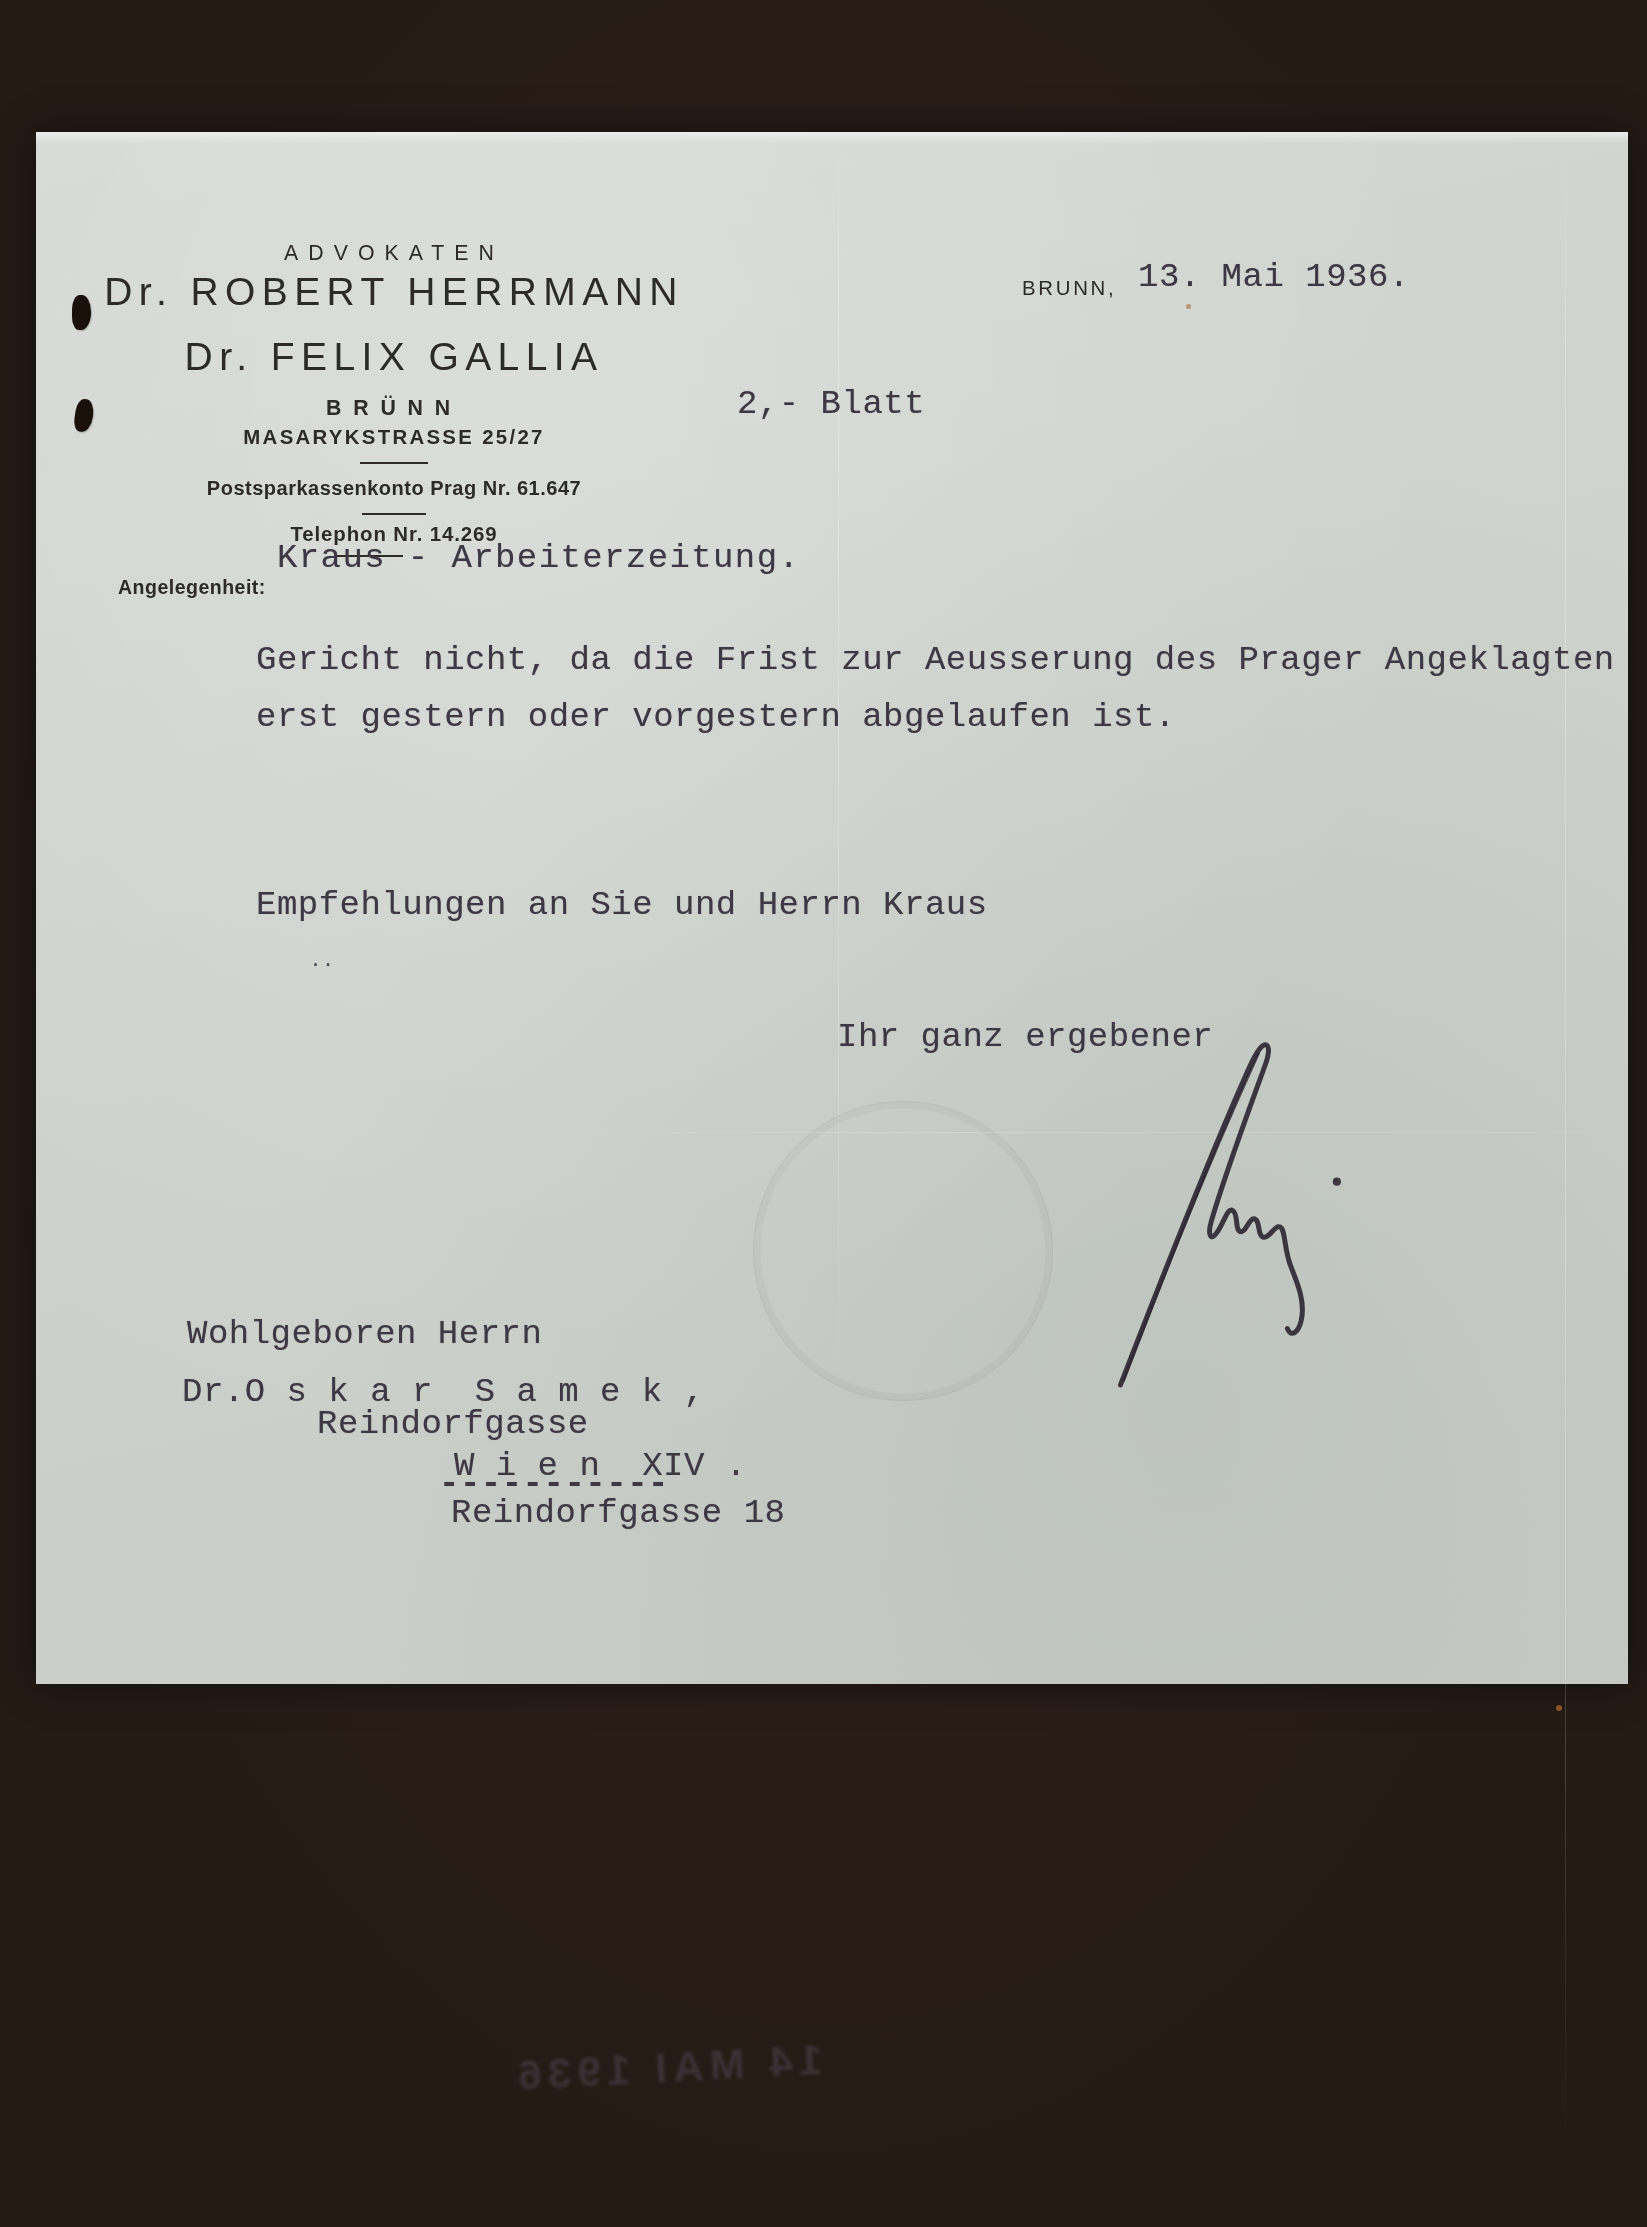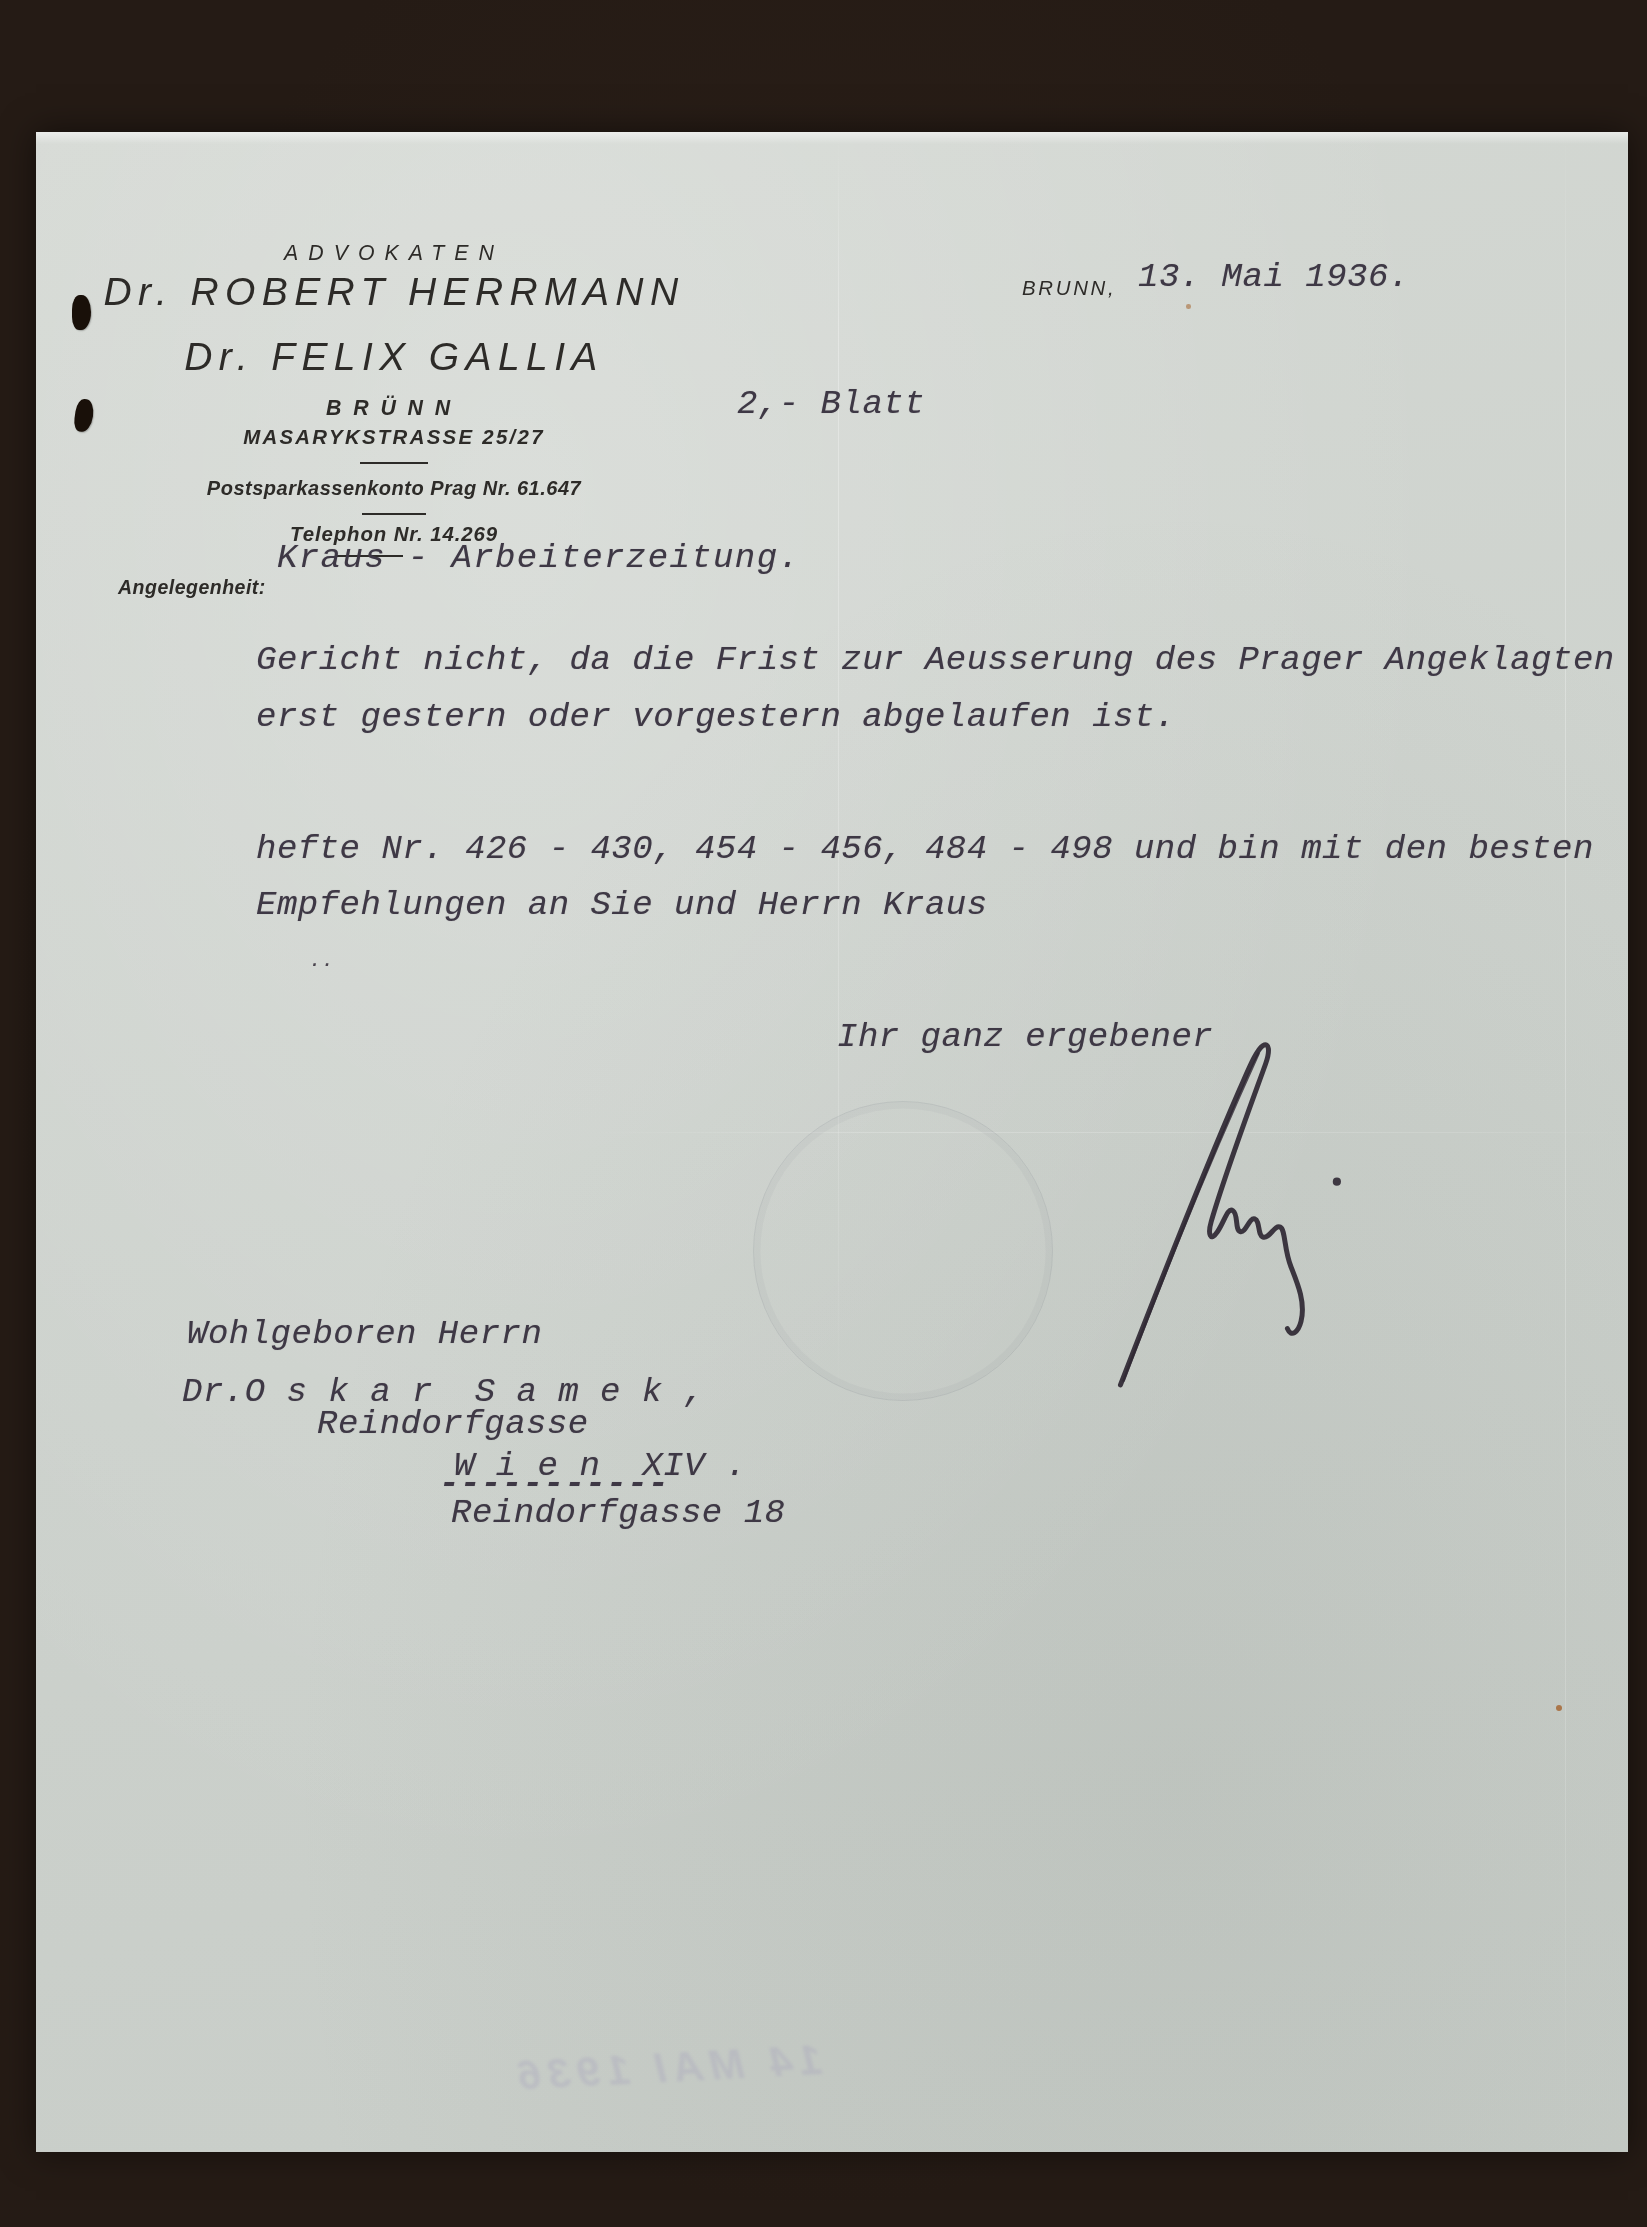--- a/index.html
+++ b/index.html
@@ -13,27 +13,26 @@
   *{margin:0;padding:0;box-sizing:border-box;}
   html,body{width:1647px;height:2227px;overflow:hidden;}
   body{
     background:
       radial-gradient(ellipse at 50% 45%, rgba(70,50,38,0.25), transparent 70%),
       var(--bg);
     font-family:"Liberation Sans", sans-serif;
     position:relative;
   }
   .page{
-    position:absolute;left:36px;top:132px;width:1592px;height:2020px;
+    position:absolute;left:36px;top:132px;width:1592px;height:1552px;
     background:
       radial-gradient(ellipse at 30% 18%, rgba(255,255,255,0.20), transparent 60%),
       radial-gradient(ellipse at 72% 82%, rgba(118,128,120,0.14), transparent 55%),
       linear-gradient(168deg,#d4d8d3 0%, #ccd1cc 55%, #c8cdc8 100%);
     box-shadow:0 0 32px rgba(0,0,0,0.5);
-    font-style:italic;
   }
   .page::before{
     content:"";position:absolute;left:0;top:0;right:0;height:11.8px;
     background:linear-gradient(to bottom, rgba(255,255,255,0.5), rgba(255,255,255,0));
   }
   .abs{position:absolute;line-height:1;white-space:pre;}
   
   .print{font-family:"Liberation Sans",sans-serif;color:var(--ink-print);}
   
   .tw{
@@ -109,21 +108,20 @@
   <div class="abs print place" style="left:986px;top:146px;">BRUNN,</div>
   <div class="abs tw" style="left:1102px;top:128px;">13. Mai 1936.</div>
 
   <div class="abs tw" style="left:701px;top:255px;">2,- Blatt</div>
 
   <div class="abs tw" style="left:241px;top:409px;letter-spacing:1.4px;">Kraus - Arbeiterzeitung.</div>
   <div class="abs print subject-label" style="left:82px;top:446px;">Angelegenheit:</div>
 
   <div class="abs tw" style="left:220px;top:511px;">Gericht nicht, da die Frist zur Aeusserung des Prager Angeklagten</div>
   <div class="abs tw" style="left:220px;top:568px;">erst gestern oder vorgestern abgelaufen ist.</div>
-  <div class="abs tw" style="left:220px;top:700px;">hefte Nr. 426 - 430, 454 - 456, 484 - 498 und bin mit den besten</div>
   <div class="abs tw" style="left:220px;top:756px;">Empfehlungen an Sie und Herrn Kraus</div>
 
   <div class="abs dots" style="left:276px;top:813px;">..</div>
 
   <div class="abs tw" style="left:801px;top:888px;">Ihr ganz ergebener</div>
 
   <div class="ghost-seal"></div>
 
   <svg class="sig-svg" width="309" height="372" viewBox="0 0 680 820">
     <g fill="none" stroke="#2f2833" stroke-linecap="round" stroke-linejoin="round">

